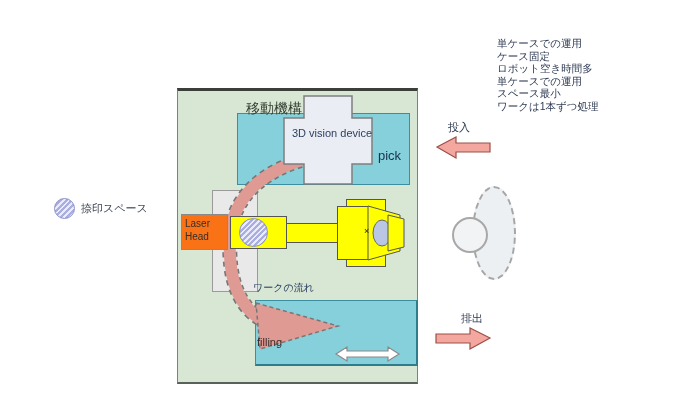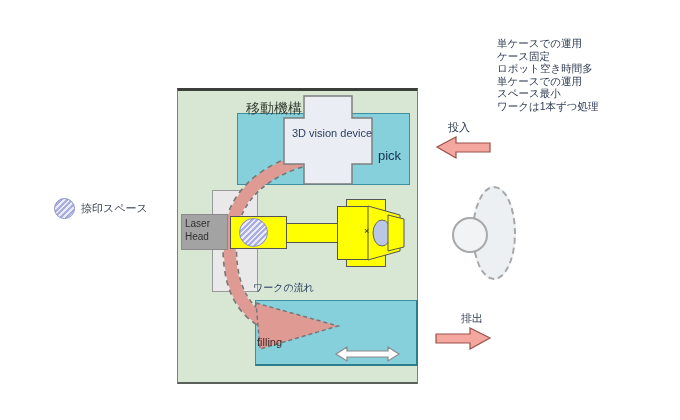--- a/index.html
+++ b/index.html
@@ -15,21 +15,21 @@
     left:177px;top:88px;width:239px;height:291px;
     background:#d8e6d4;
     border:1px solid #808080;border-top:3px solid #3a3f3a;border-bottom:2px solid #5a605a;
   }
   .teal{background:#85d0da;border:1px solid #3c8fa0;}
   #pick-area{left:237px;top:113px;width:171px;height:70px;}
   #filling-area{left:255px;top:300px;width:160px;height:63px;border-right:2px solid #2e7d8c;border-bottom:2px solid #2e7d8c;}
   #station{left:212px;top:190px;width:44px;height:100px;background:#e9e9e9;border:1px solid #9a9a9a;}
 
   #laser-head{
-    left:181px;top:214px;width:47px;height:36px;background:#a3a3a3;border:1px solid #8a8a8a;
+    left:181px;top:214px;width:47px;height:36px;background:#f97316;border:1px solid #8a8a8a;
     font-size:10px;line-height:1.25;color:#30302f;padding:3px 16px 0 3px;box-sizing:border-box;
   }
 
   .yellow{background:#ffff00;border:1px solid #555;box-sizing:border-box;}
   #arm{left:232px;top:223px;width:116px;height:20px;}
   #effector{left:230px;top:216px;width:57px;height:33px;}
   #body-main{left:337px;top:206px;width:33px;height:54px;}
   #flange-top{left:346px;top:199px;width:40px;height:14px;}
   #flange-bot{left:346px;top:253px;width:40px;height:14px;}
 

